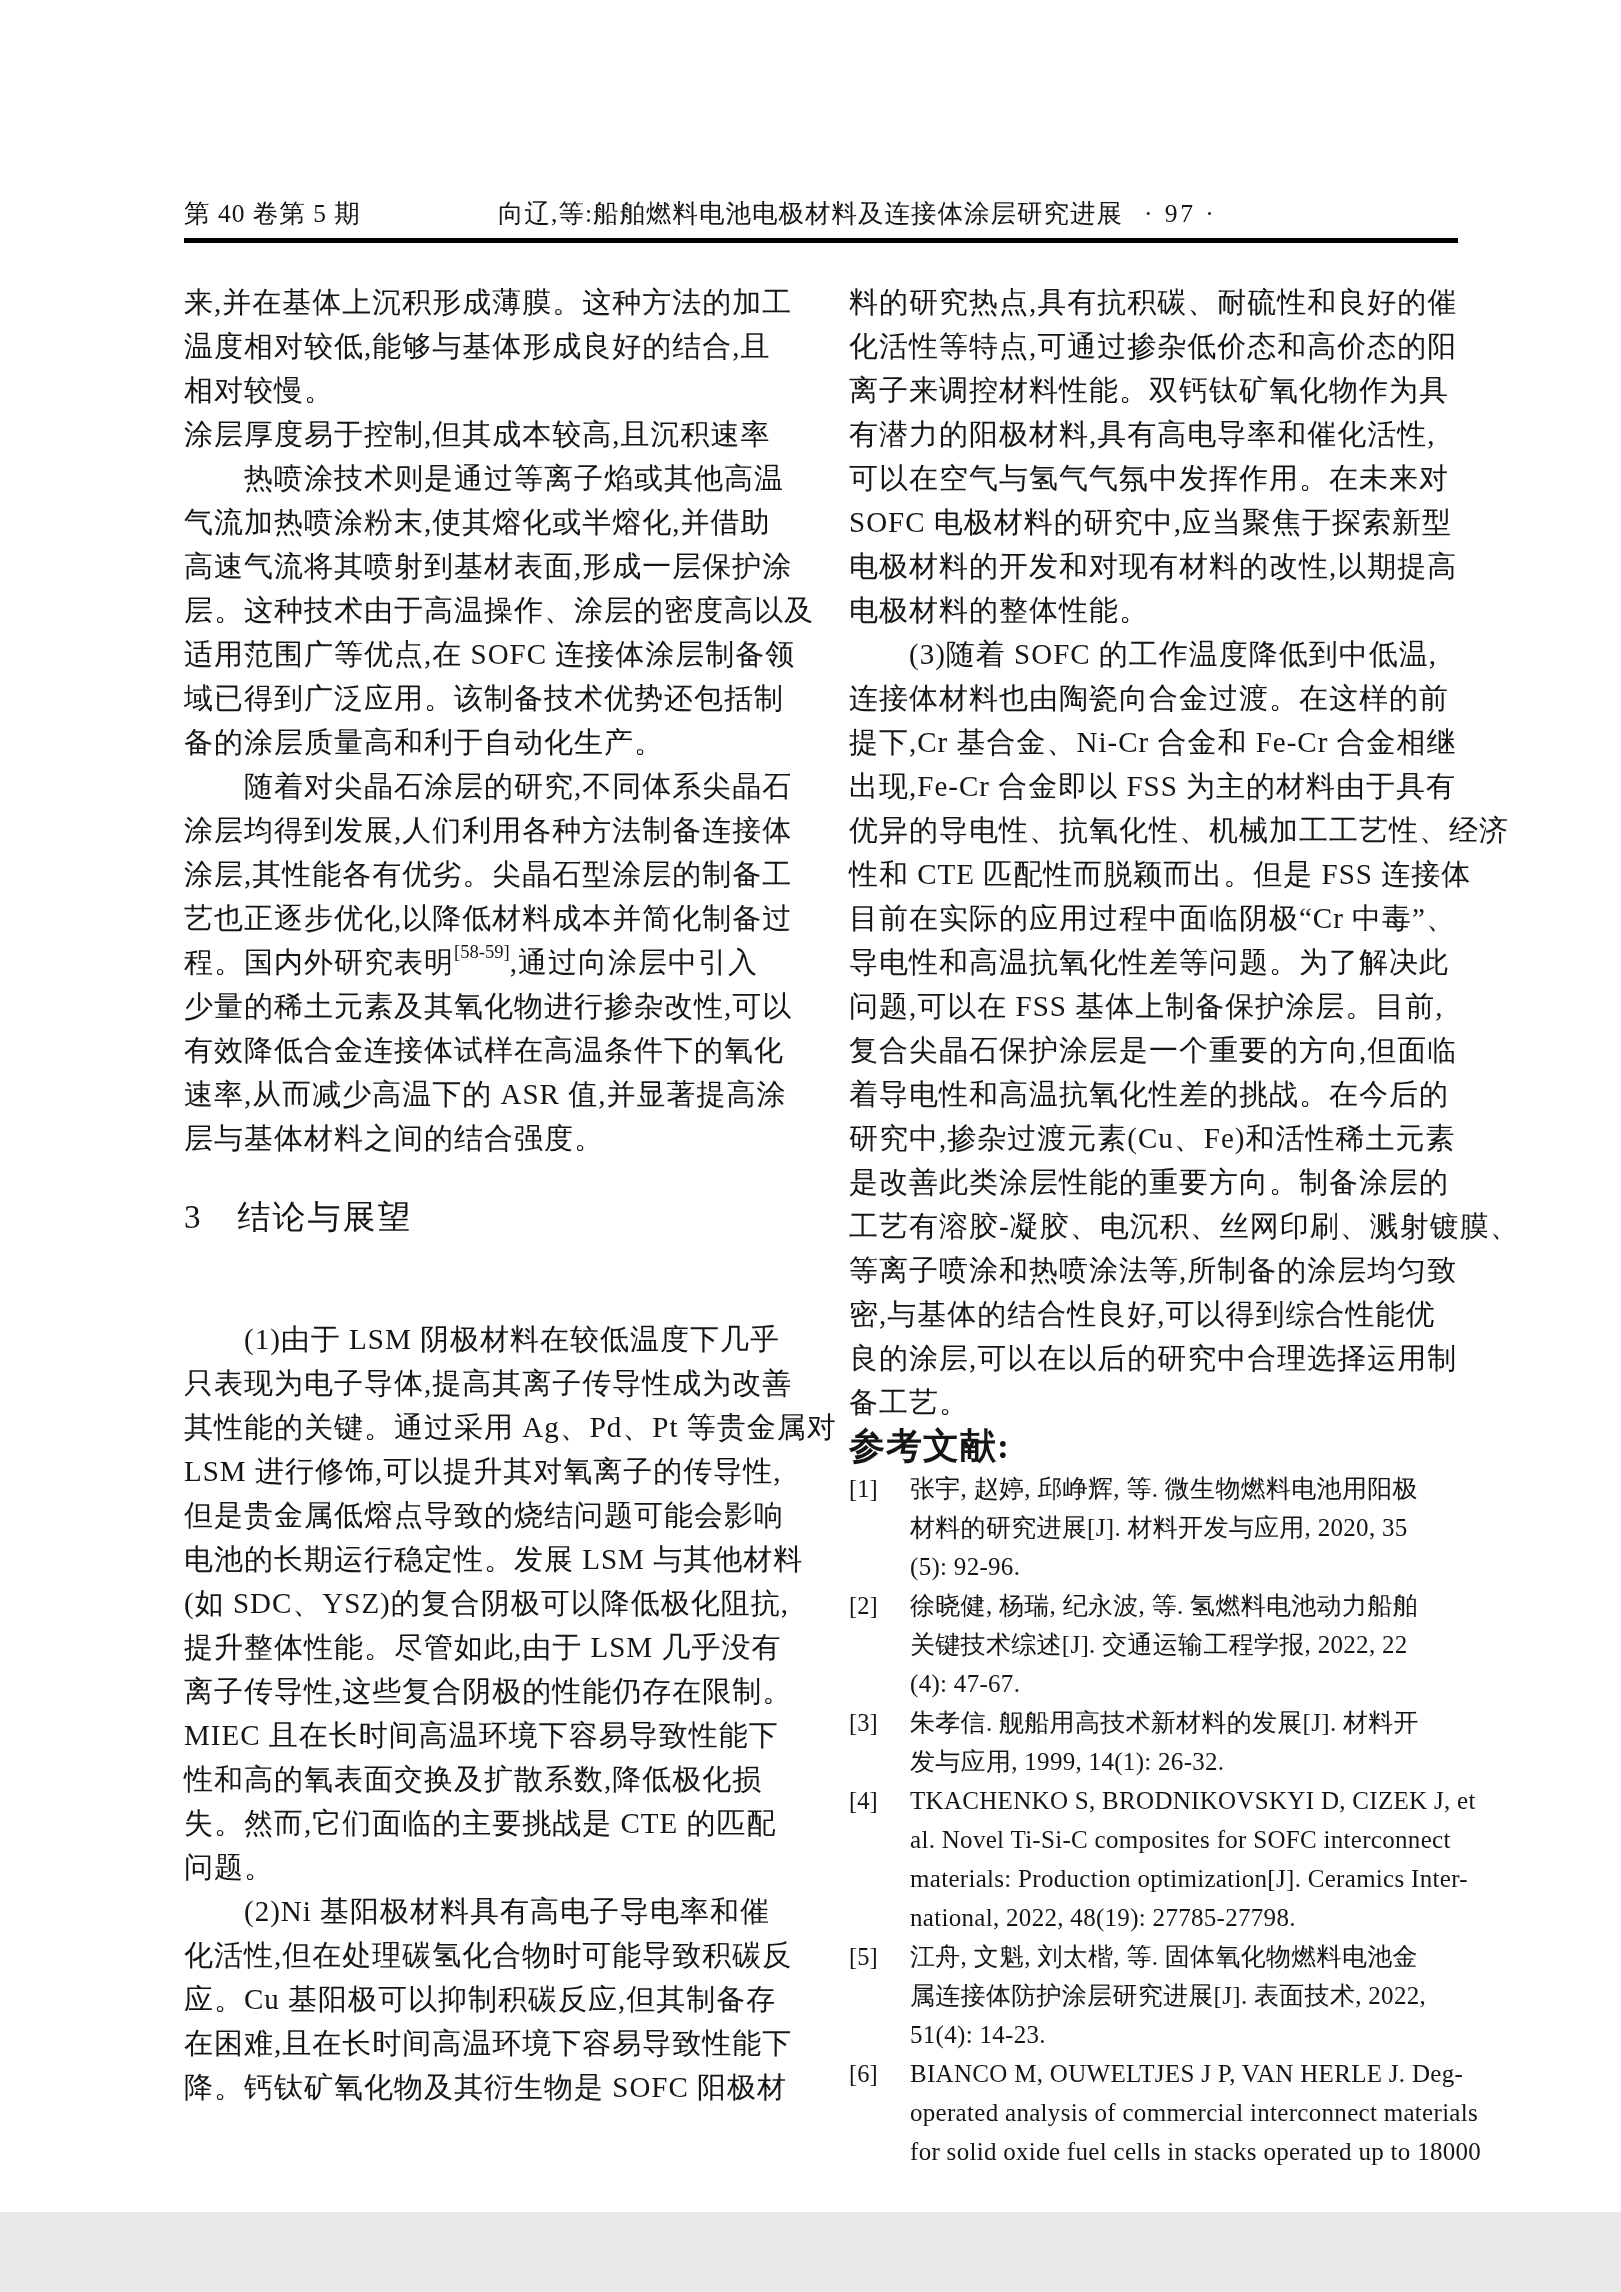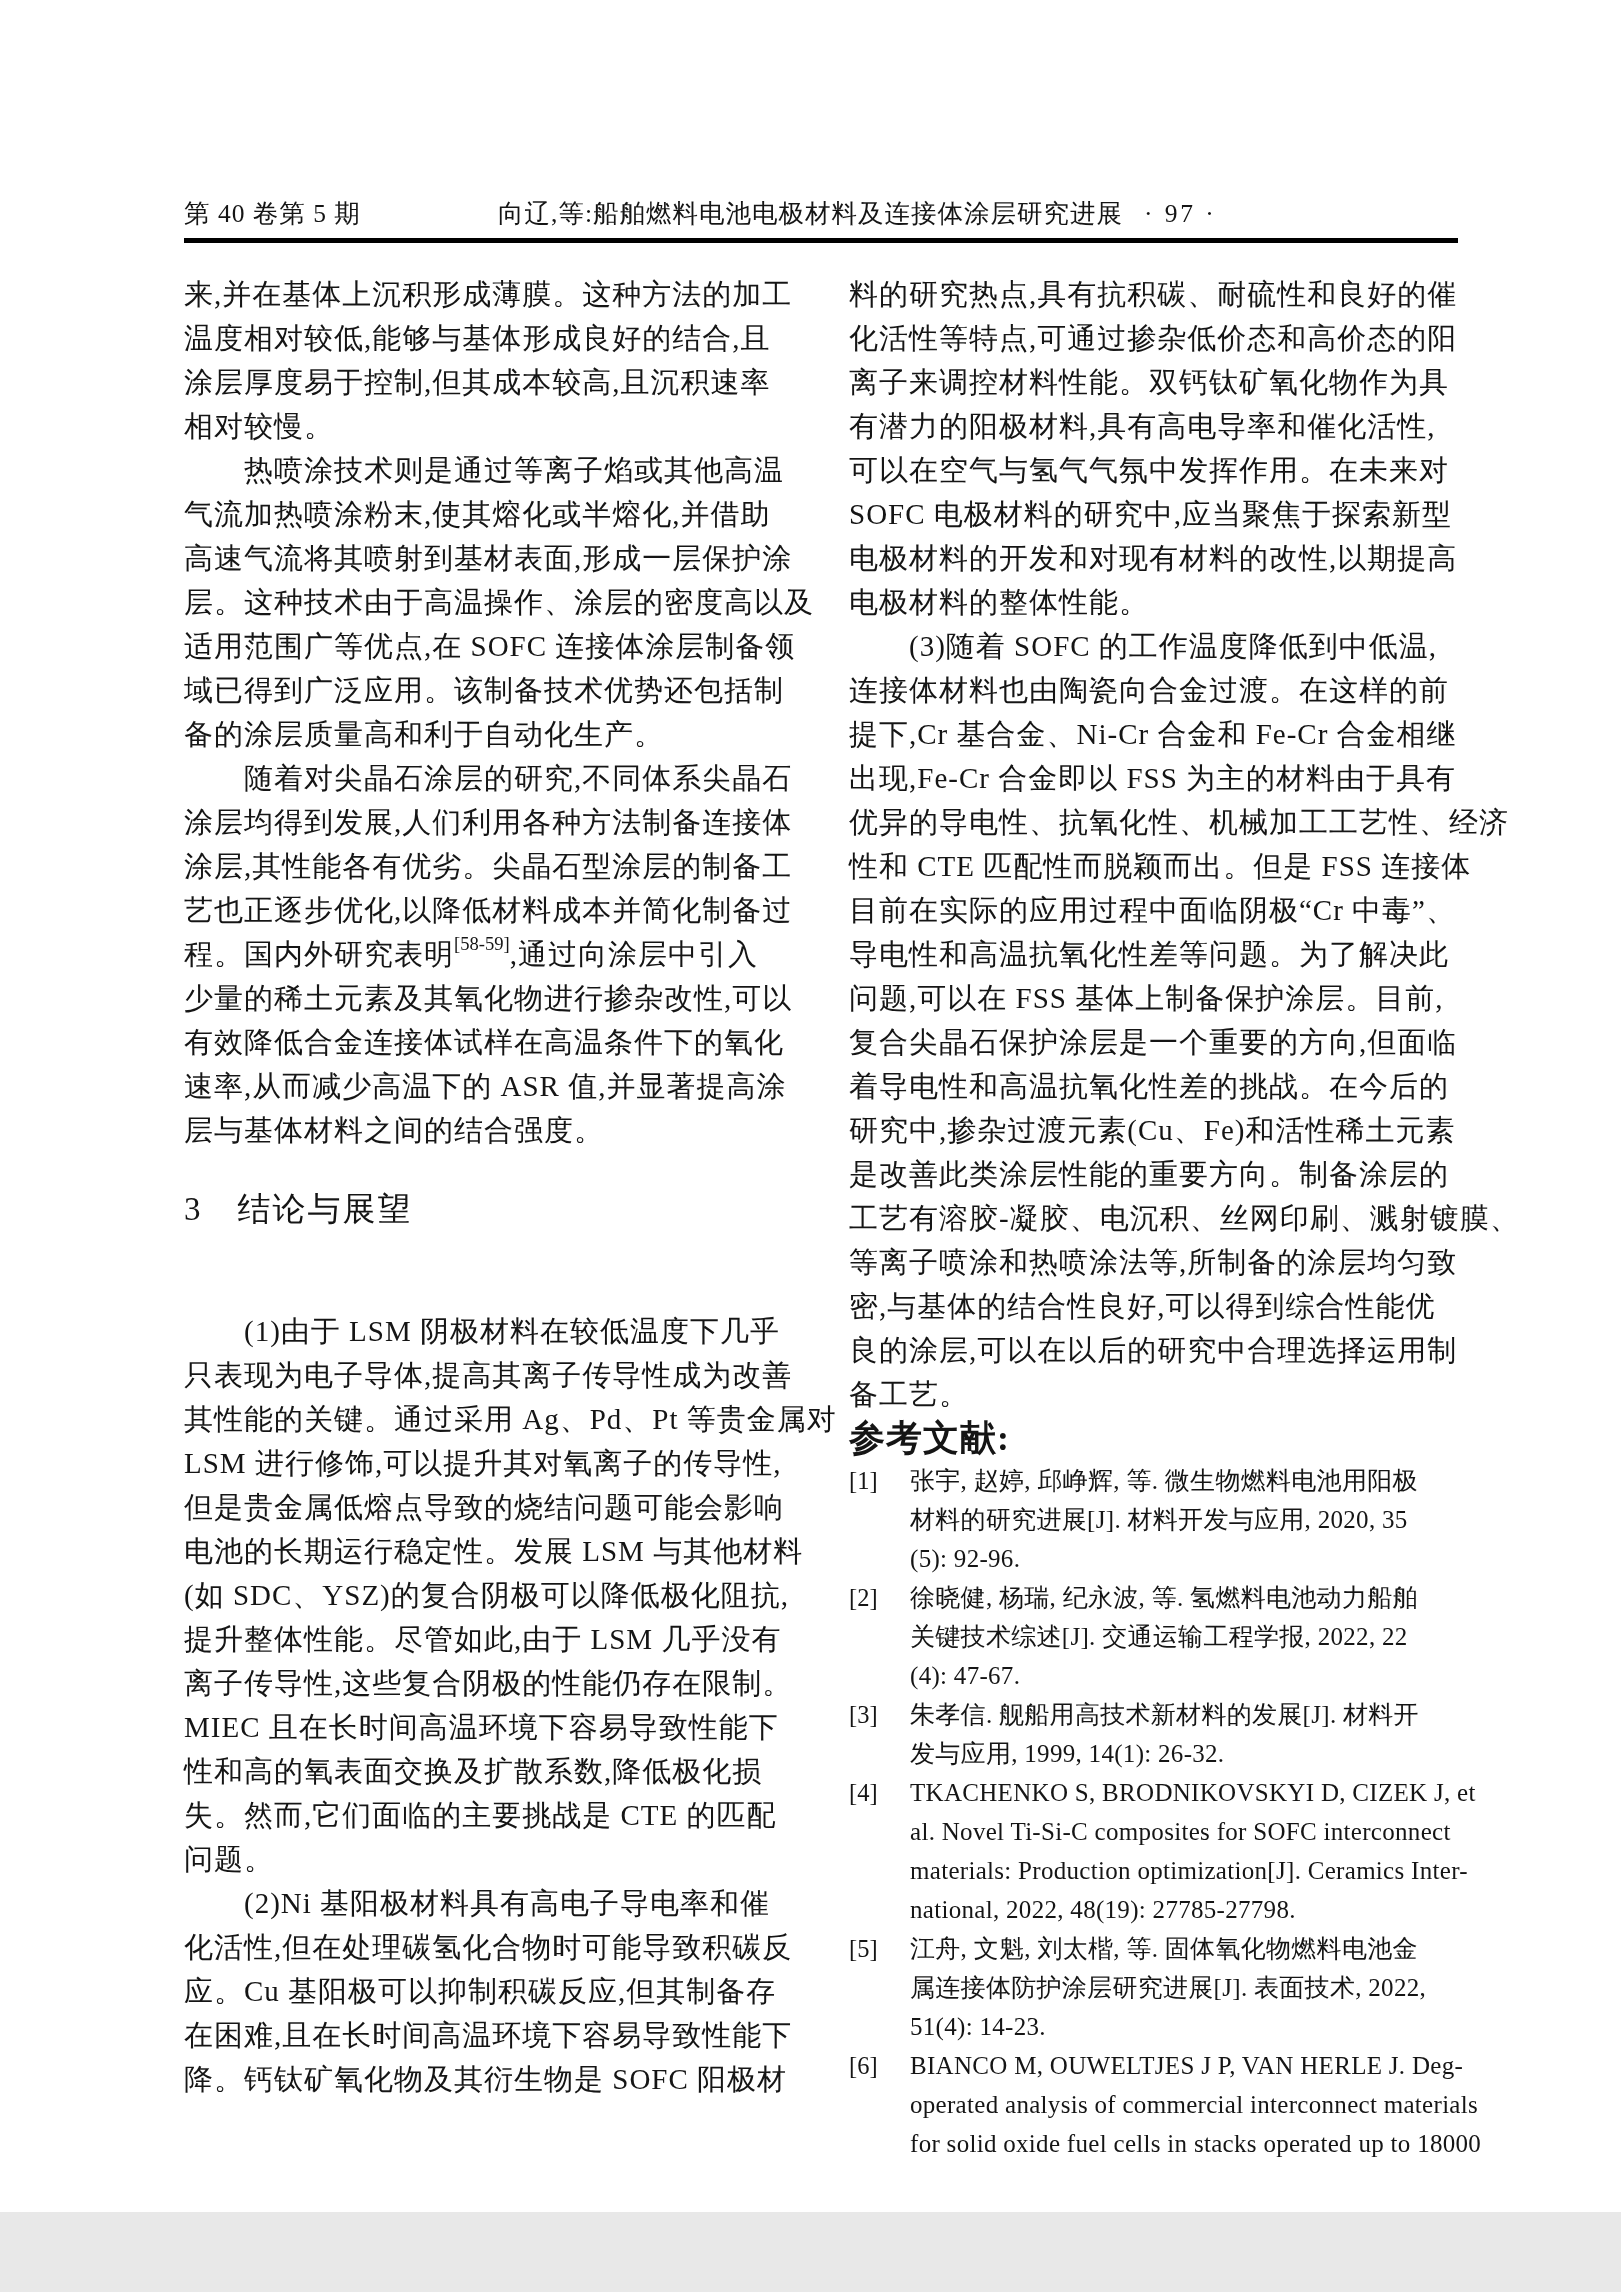--- a/index.html
+++ b/index.html
@@ -23,21 +23,21 @@
     display: flex;
     align-items: baseline;
     font-size: 25.5px;
     height: 43px;
     line-height: 43px;
   }
   .header-issue { width: 314px; letter-spacing: 1px; }
   .header-title { flex: 1; text-align: left; letter-spacing: 1px; }
   .header-page { width: 314px; letter-spacing: 2.9px; }
   .rule { height: 4.9px; background: #000; margin-top: 2.9px; }
-  .columns { display: flex; gap: 55px; margin-top: 29px; }
+  .columns { display: flex; gap: 55px; margin-top: 37px; }
   .col { width: 610px; }
   .bline {
     height: 44px;
     line-height: 44px;
     font-size: 29px;
     letter-spacing: 1px;
     white-space: nowrap;
   }
   .cite {
     font-size: 18.6px;
@@ -91,22 +91,22 @@
 
     <div class="rule"></div>
 
     <div class="columns">
 
       <div class="col">
         <div>
 
         <div class="bline">来,并在基体上沉积形成薄膜。这种方法的加工</div>
             <div class="bline">温度相对较低,能够与基体形成良好的结合,且</div>
+            <div class="bline">相对较慢。</div>
             <div class="bline">涂层厚度易于控制,但其成本较高,且沉积速率</div>
-            <div class="bline">相对较慢。</div>
             <div class="bline">　　热喷涂技术则是通过等离子焰或其他高温</div>
             <div class="bline">气流加热喷涂粉末,使其熔化或半熔化,并借助</div>
             <div class="bline">高速气流将其喷射到基材表面,形成一层保护涂</div>
             <div class="bline">层。这种技术由于高温操作、涂层的密度高以及</div>
             <div class="bline">适用范围广等优点,在 SOFC 连接体涂层制备领</div>
             <div class="bline">域已得到广泛应用。该制备技术优势还包括制</div>
             <div class="bline">备的涂层质量高和利于自动化生产。</div>
             <div class="bline">　　随着对尖晶石涂层的研究,不同体系尖晶石</div>
             <div class="bline">涂层均得到发展,人们利用各种方法制备连接体</div>
             <div class="bline">涂层,其性能各有优劣。尖晶石型涂层的制备工</div>

